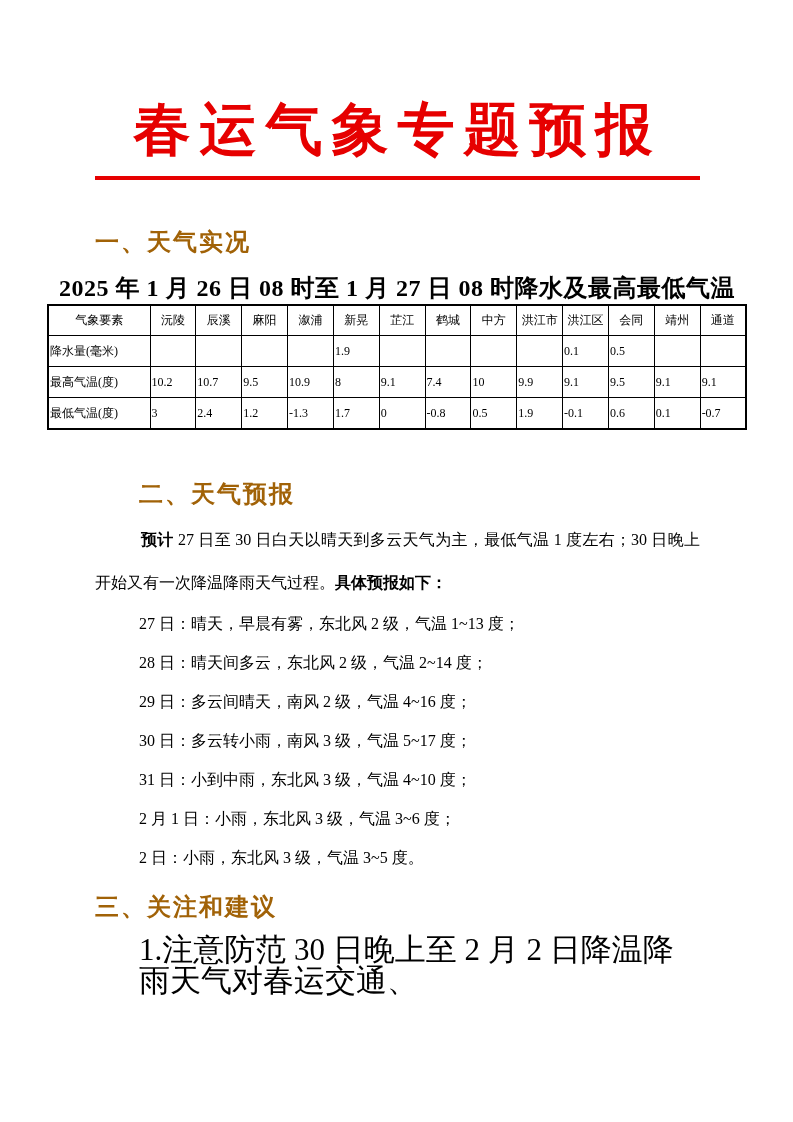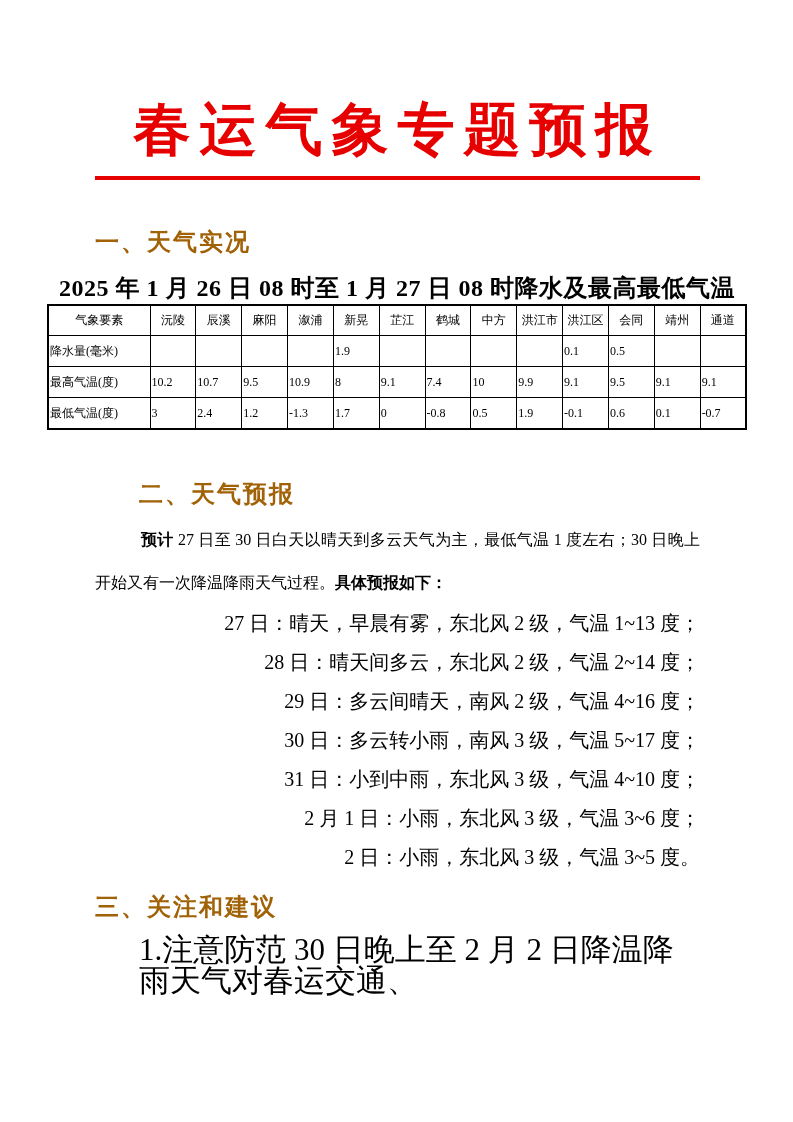--- a/index.html
+++ b/index.html
@@ -53,21 +53,21 @@
   table.weather-table td { height:31px; }
   td.rowlabel, th.rowlabel { }
 
   .para {
     margin-top:8px; font-size:16px; line-height:43px;
     text-align:justify; text-indent:46px;
   }
   .b { font-weight:bold; }
 
   .days { margin-top:0; }
-  .day-line { padding-left:44px; font-size:20px; line-height:39px;text-align:right; }
+  .day-line { padding-left:44px; font-size:16px; line-height:39px; }
 
   .advice-line { margin-top:11px; padding-left:44px; font-size:31px; line-height:31px; }
 </style>
 </head>
 <body>
 
 <div class="page">
   <div class="content">
 
     <div class="doc-title">春运气象专题预报</div>

